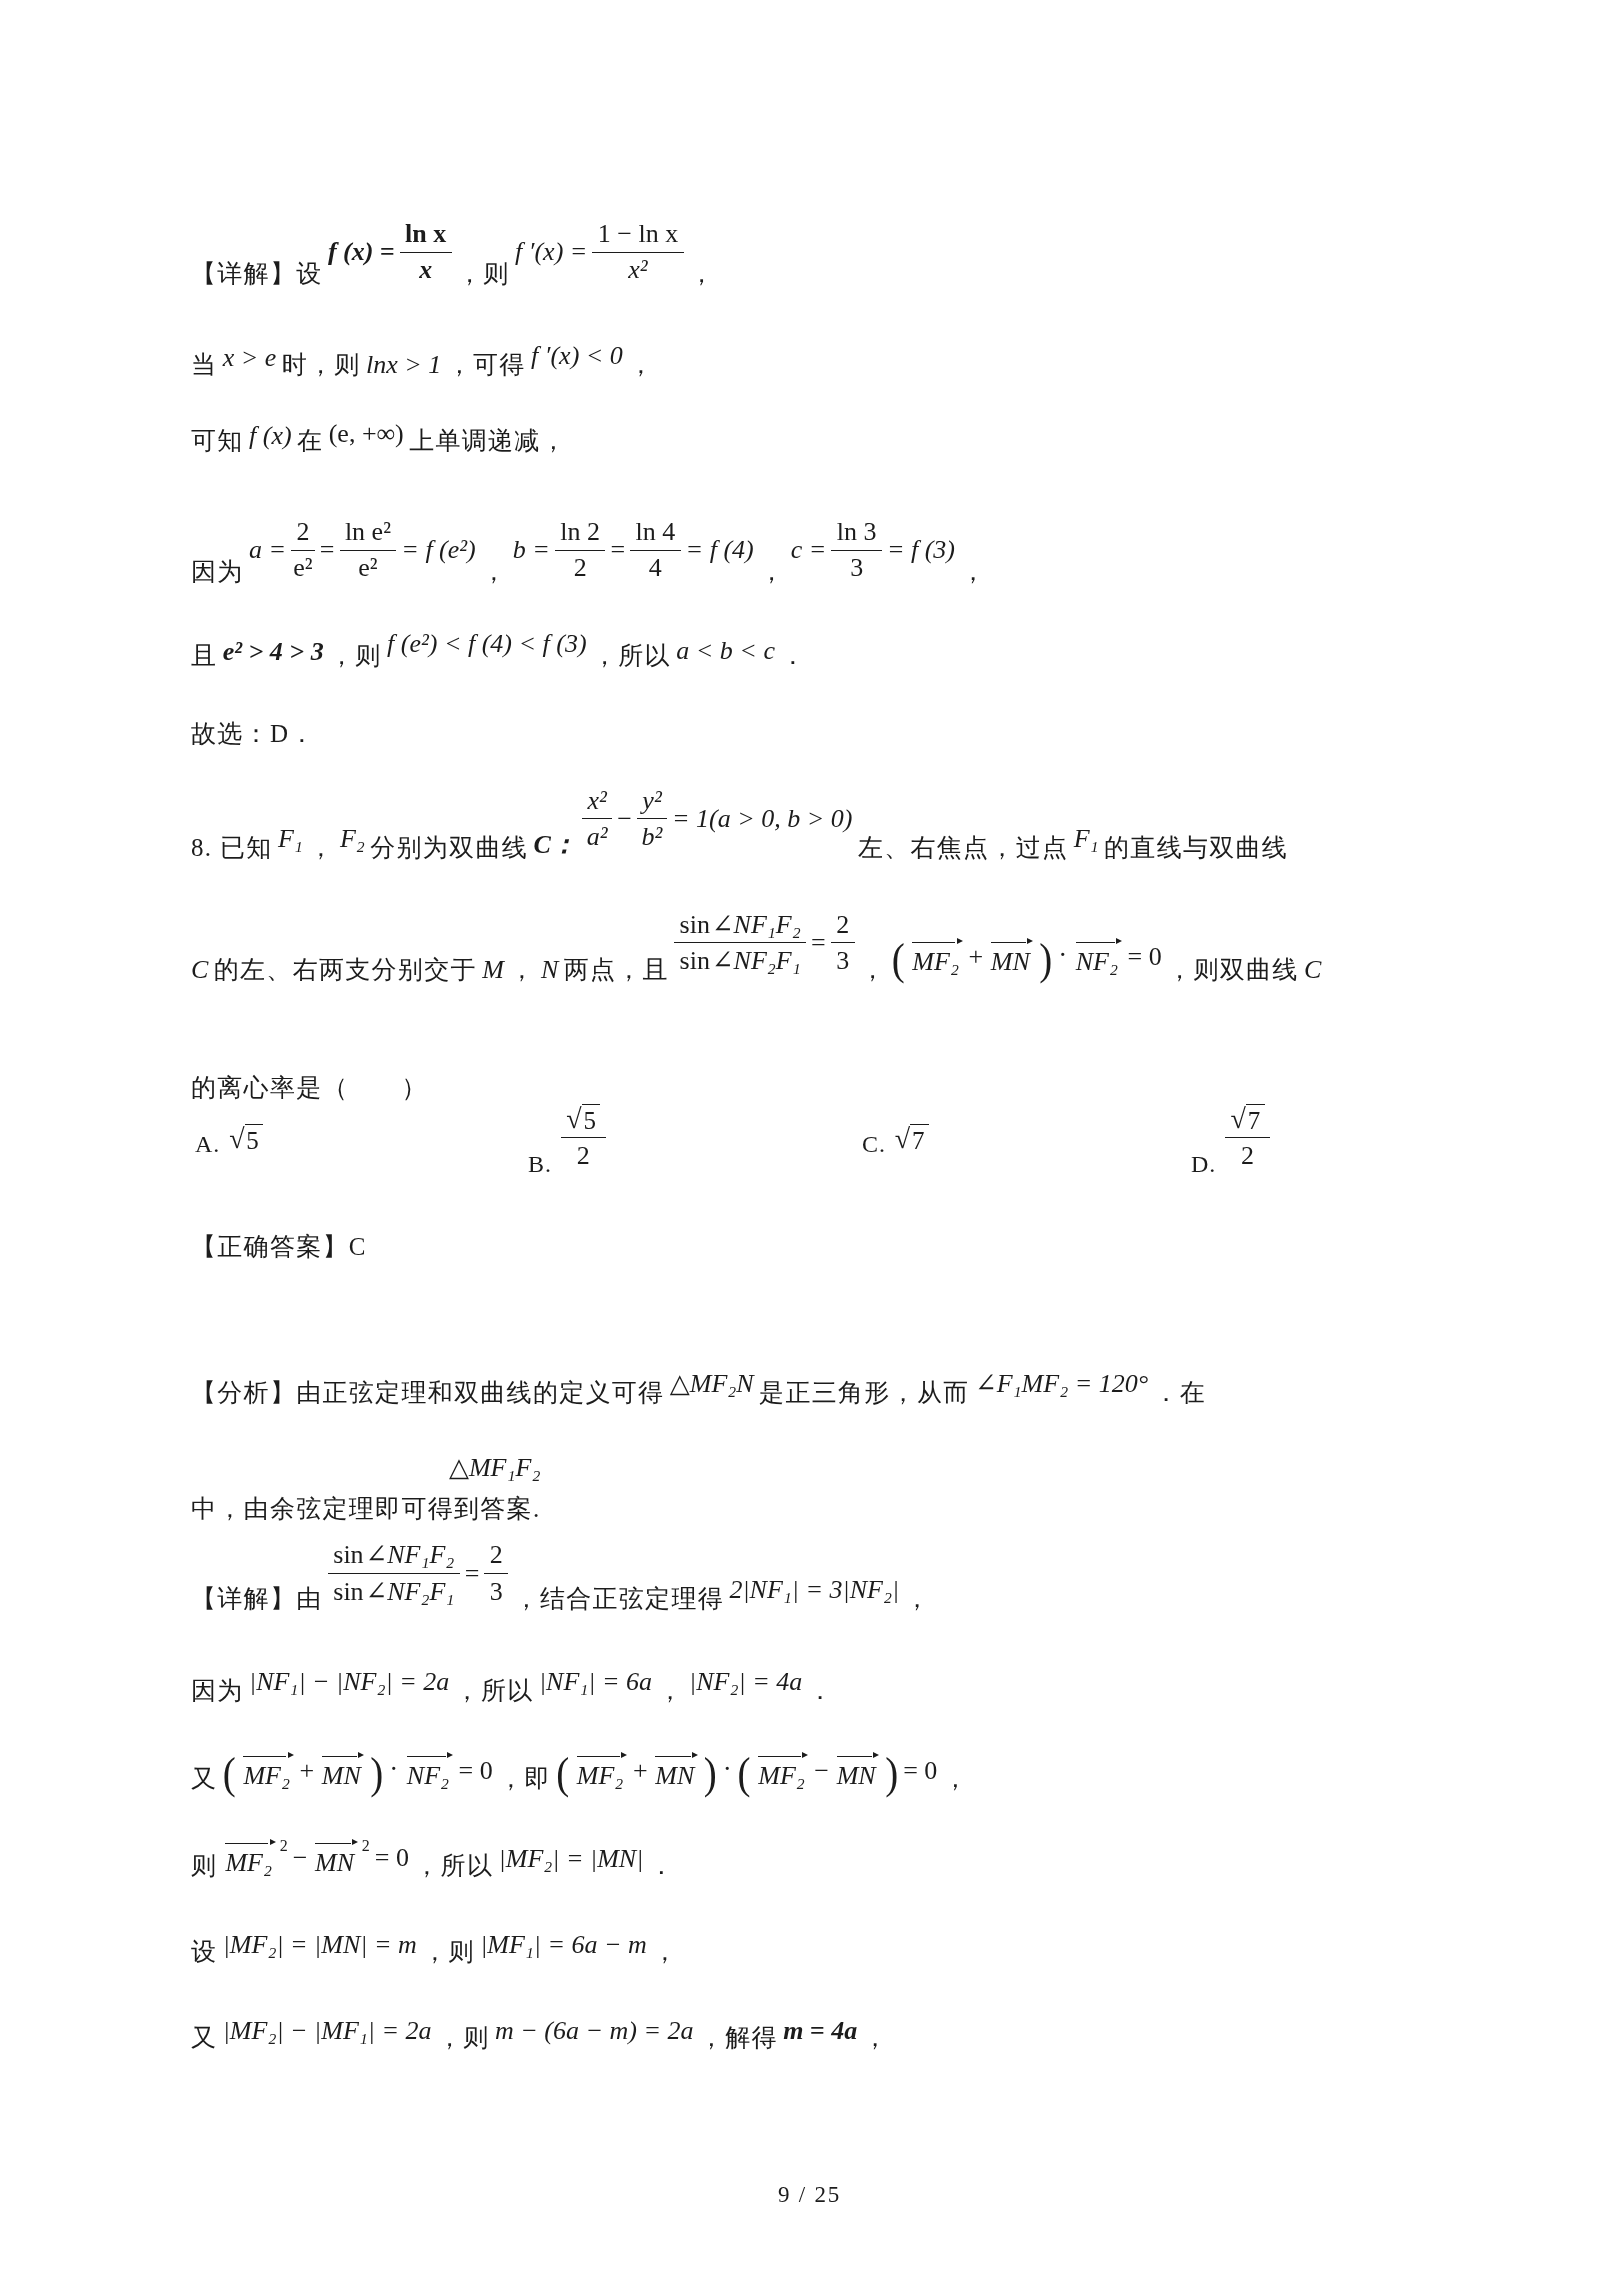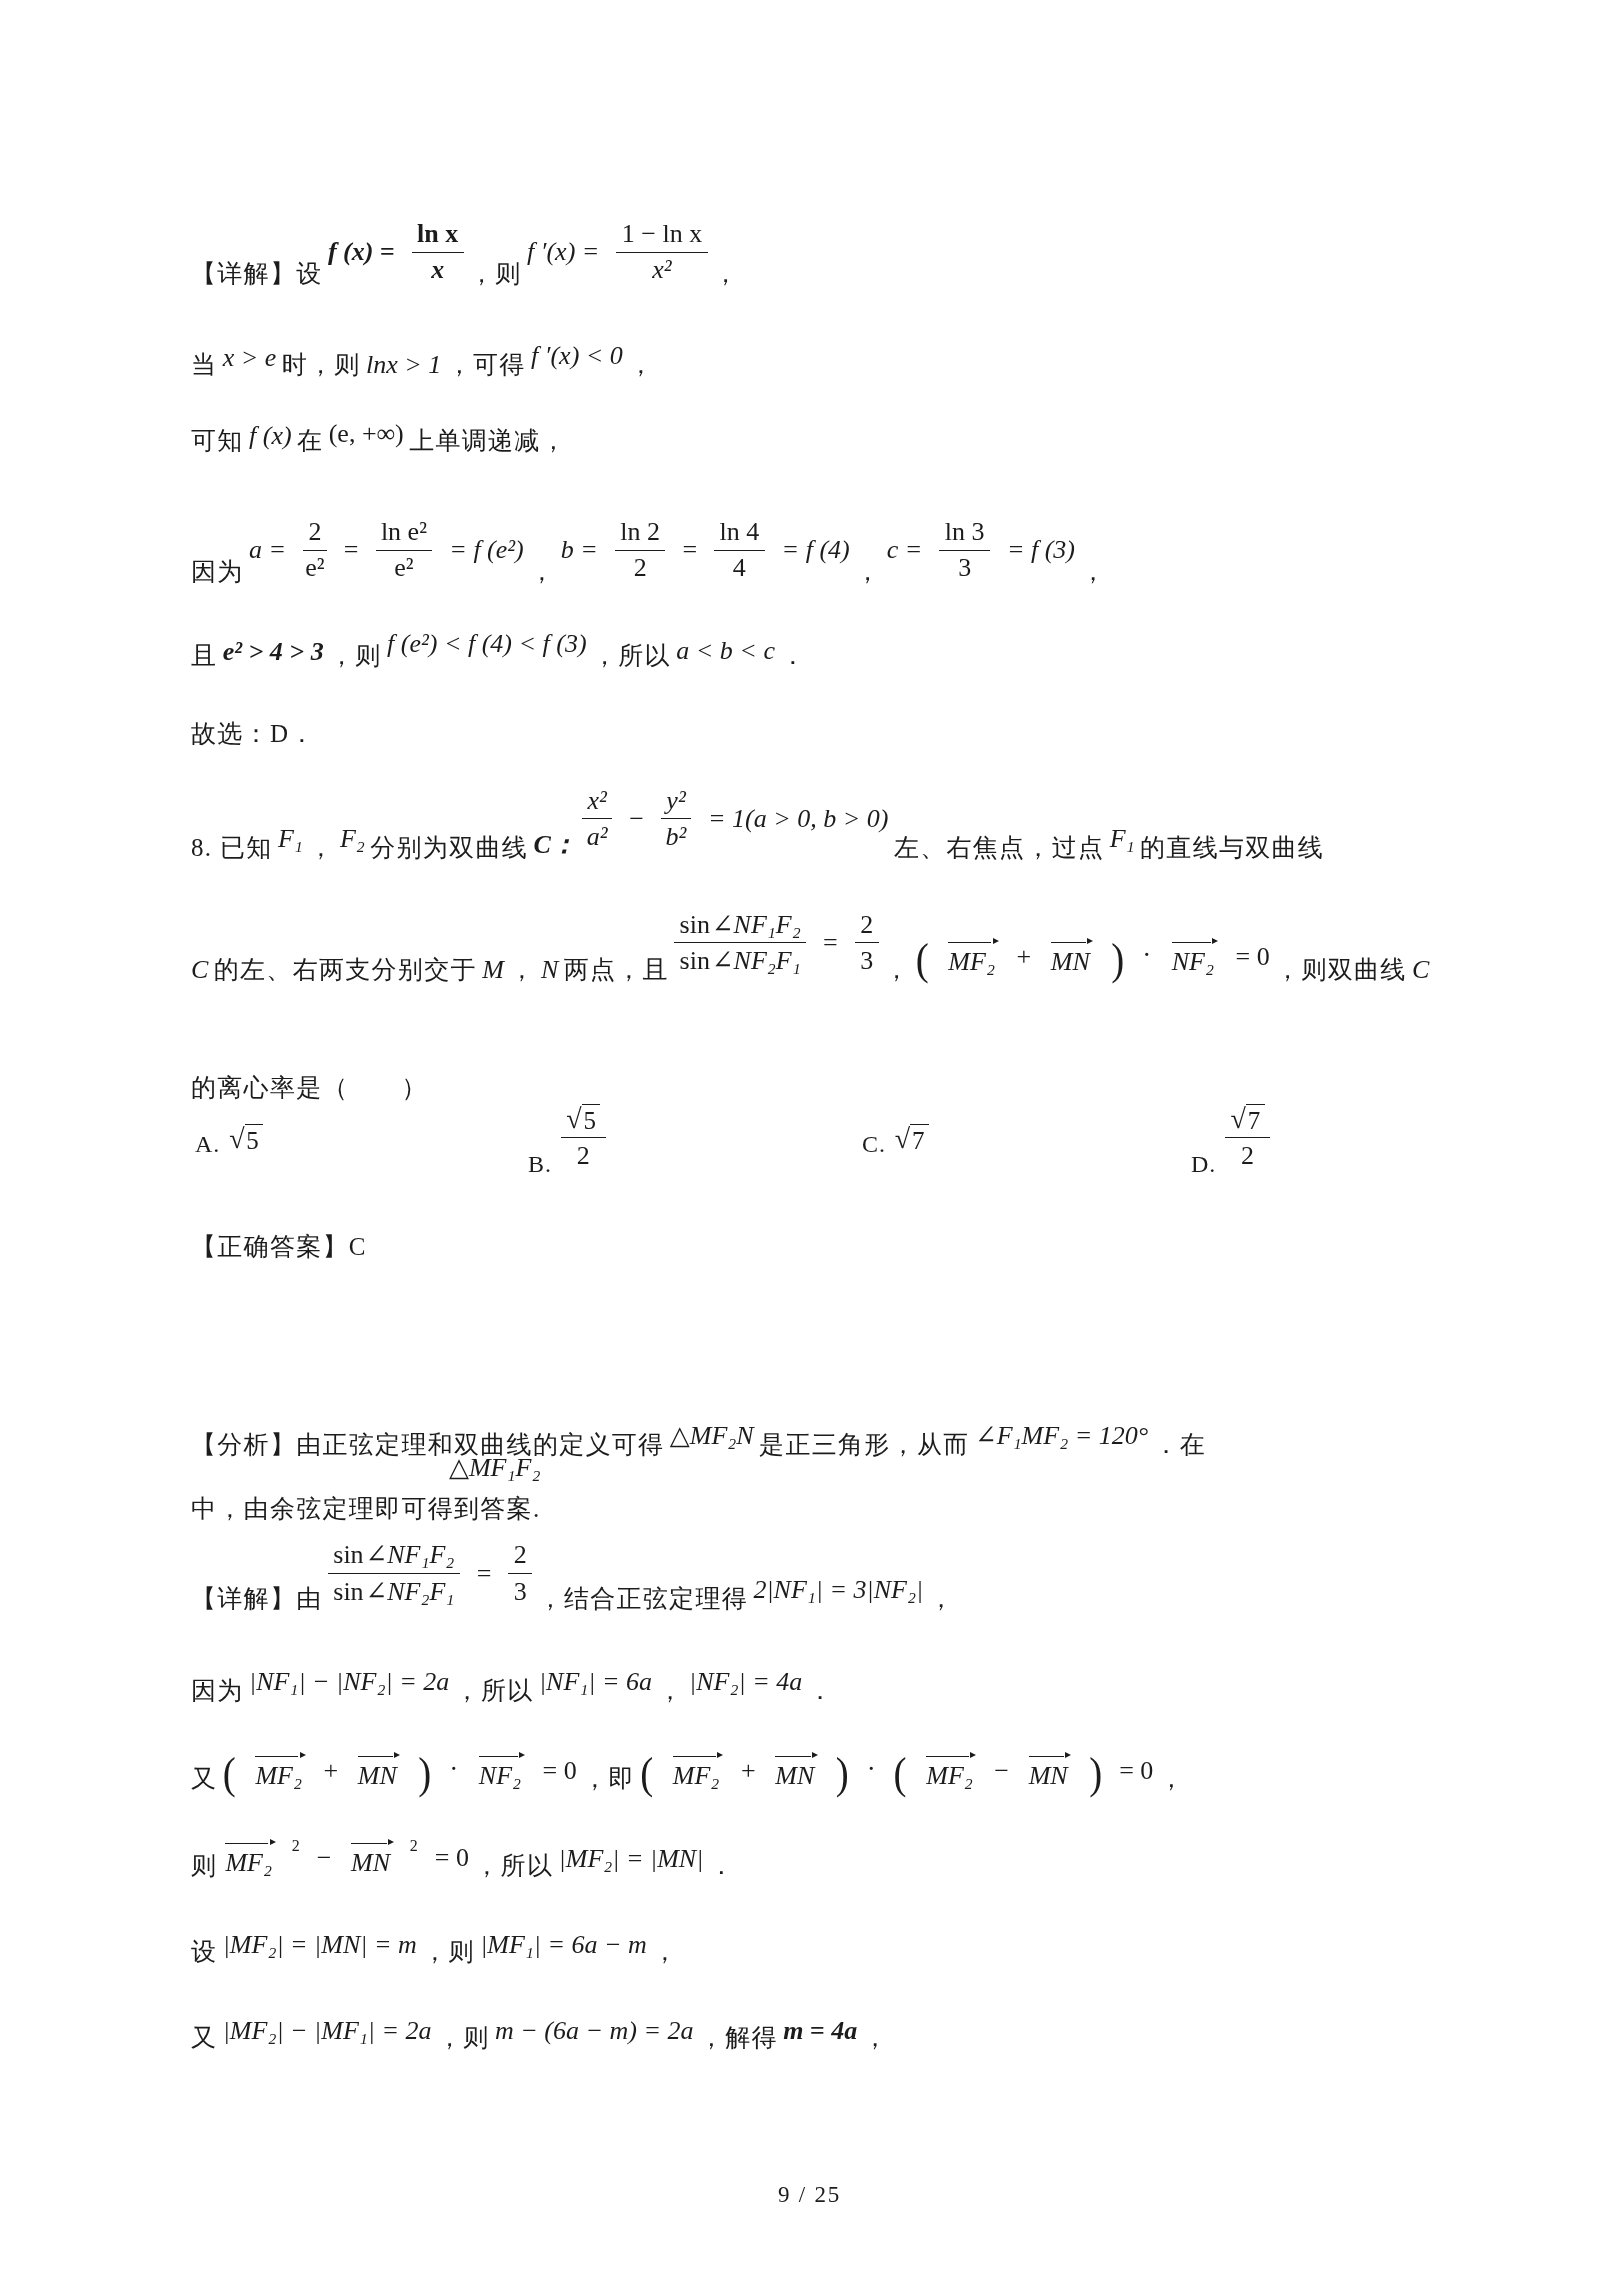--- a/index.html
+++ b/index.html
@@ -21,21 +21,21 @@
   .b{font-weight:bold;}
   
   .r4{position:relative;top:-3.6px;font-weight:bold;}
   .r6{position:relative;top:-5.4px;}
   .r8{position:relative;top:-7.2px;}
   .r10{position:relative;top:-9px;}
   .r12{position:relative;top:-10.7px;}
   .r14{position:relative;top:-12.5px;}
   .r16{position:relative;top:-14.3px;}
   
-  .eq{display:inline-flex;align-items:center;column-gap:17px;position:relative;}
+  .eq{display:inline-flex;align-items:center;column-gap:5px;position:relative;}
   
   .frac{display:inline-flex;flex-direction:column;align-items:center;text-align:center;}
   .frac .fn{display:block;border-bottom:1.8px solid #1c1c1c;padding:0 5.4px 2.7px 5.4px;font-size:26px;line-height:30px;}
   .frac .fd{display:block;padding-top:2.7px;font-size:26px;line-height:30px;}
   .frac .fn,.frac .fd{white-space:nowrap;}
   .fnrow{display:flex;align-items:baseline;column-gap:1.8px;border-bottom:1.8px solid #1c1c1c;padding:0 5.4px 2.7px 5.4px;font-size:26px;line-height:30px;}
   .fdrow{display:flex;align-items:baseline;column-gap:1.8px;padding-top:2.7px;font-size:26px;line-height:30px;}
   .fnrow .fi,.fdrow .fi{font-style:italic;}
   .fnrow .fr,.fdrow .fr{font-style:normal;}
   
@@ -266,21 +266,21 @@
           <span class="fd mr">2</span>
         </span>
       </span>
     </div>
   </div>
 
   <div class="line" style="top:1229px;">
     <span class="t">【正确答案】C</span>
   </div>
 
-  <div class="line" style="top:1427px;">
+  <div class="line" style="top:1375px;">
     <span class="t">【分析】由正弦定理和双曲线的定义可得</span>
     <span class="mi r10">△MF₂N</span>
     <span class="t">是正三角形，从而</span>
     <span class="mi r10">∠F₁MF₂ = 120°</span>
     <span class="t">．在</span>
   </div>
 
   <div class="line" style="top:1455px;flex-direction:column;">
     <span class="mi r6">△MF₁F₂</span>
     <span class="t">中，由余弦定理即可得到答案.</span>

